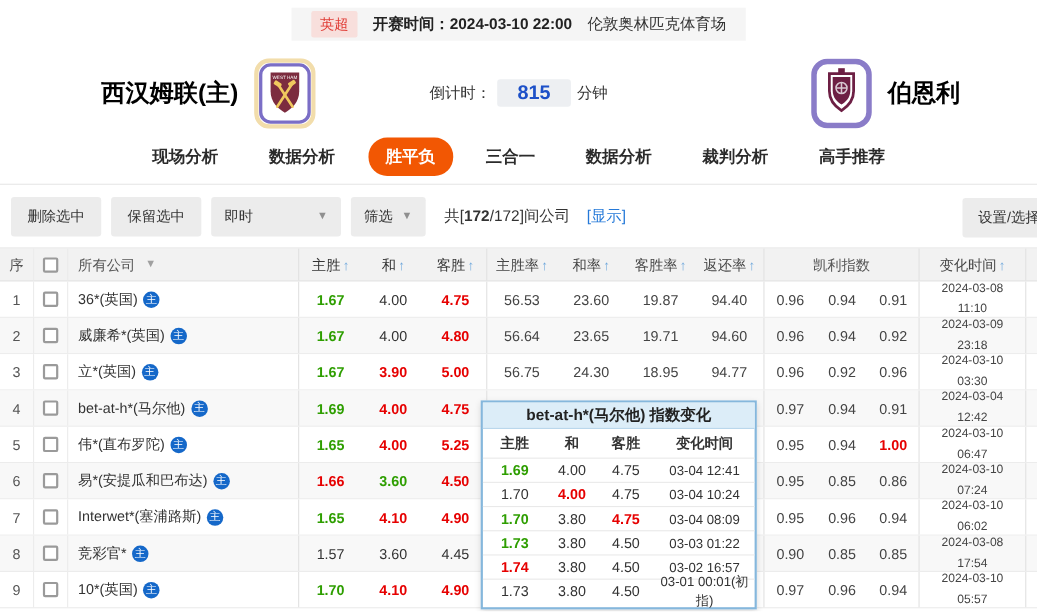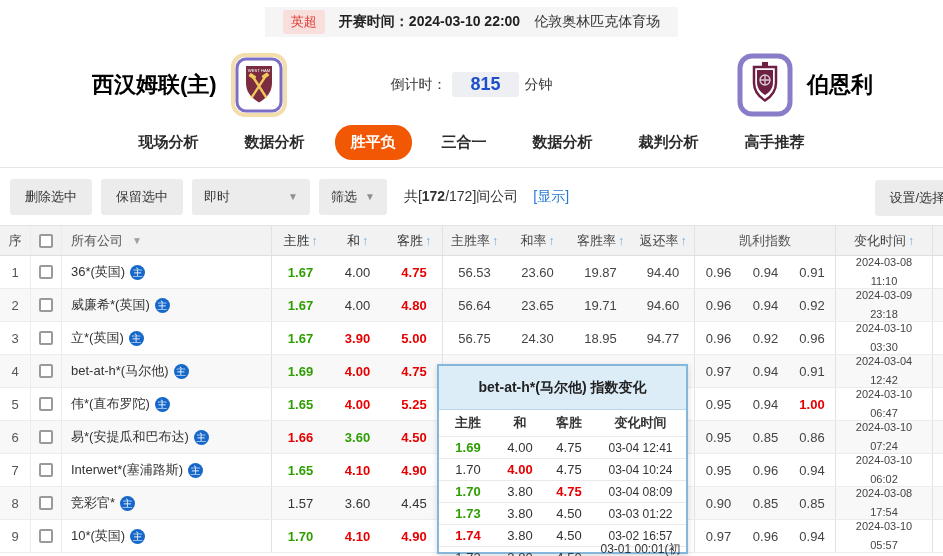--- a/index.html
+++ b/index.html
@@ -60,21 +60,21 @@
   .c-date { width:97px; text-align:center; border-right:1px solid #e2e2e2; align-self:stretch; display:flex; flex-direction:column; justify-content:space-between; font-size:11px; color:#444; line-height:13px; }
   .thead .c-date { flex-direction:row; align-items:center; justify-content:center; font-size:13px; }
   .c-sliver { flex:1; align-self:stretch; }
   .sort-arrow { color:#6fa8dc; font-weight:bold; margin-left:2px; font-size:12px; }
   .hdr-caret { color:#a0a0a0; font-size:10px; margin-left:4px; }
   [data-color="green"] { color:#2e9e00; font-weight:bold; }
   [data-color="red"] { color:#e60000; font-weight:bold; }
 
   
   .popup { position:absolute; left:437px; top:364px; width:251px; height:190px; background:#fff; border:2px solid #85b7dc; box-shadow:0 2px 6px rgba(0,0,0,.15); z-index:5; }
-  .popup-title { height:44px; background:#dcedf8; border-bottom:1px solid #bad7ec; display:flex; align-items:center; justify-content:center; font-size:14px; font-weight:bold; color:#222; }
+  .popup-title { height:24px; background:#dcedf8; border-bottom:1px solid #bad7ec; display:flex; align-items:center; justify-content:center; font-size:14px; font-weight:bold; color:#222; }
   .popup-head { display:flex; align-items:center; height:26px; font-size:13px; font-weight:bold; color:#333; }
   .pc { width:58px; text-align:center; }
   .pc.p1 { width:46px; }
   .pc.p2 { width:52px; }
   .ptime { flex:1; text-align:center; font-size:12px; color:#333; }
   .prow { display:flex; align-items:center; height:22px; border-top:1px solid #e9e9e9; font-size:13px; color:#333; }
 </style>
 </head>
 <body>
 

